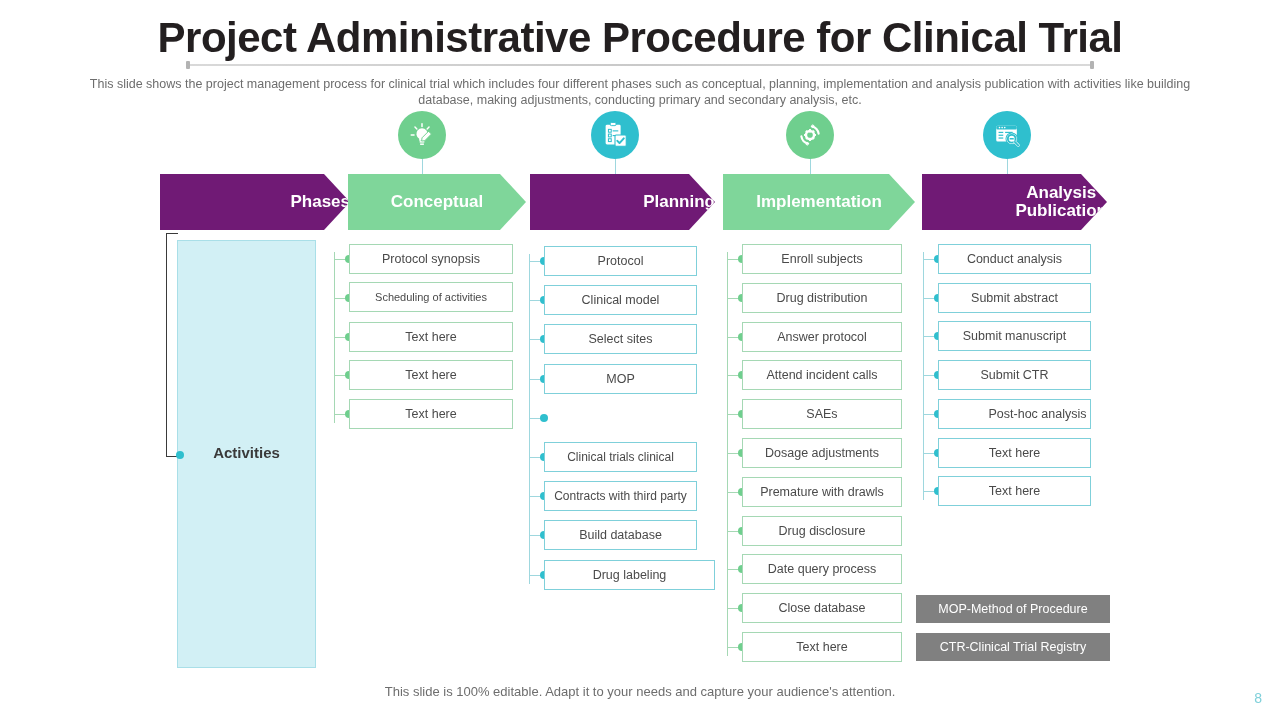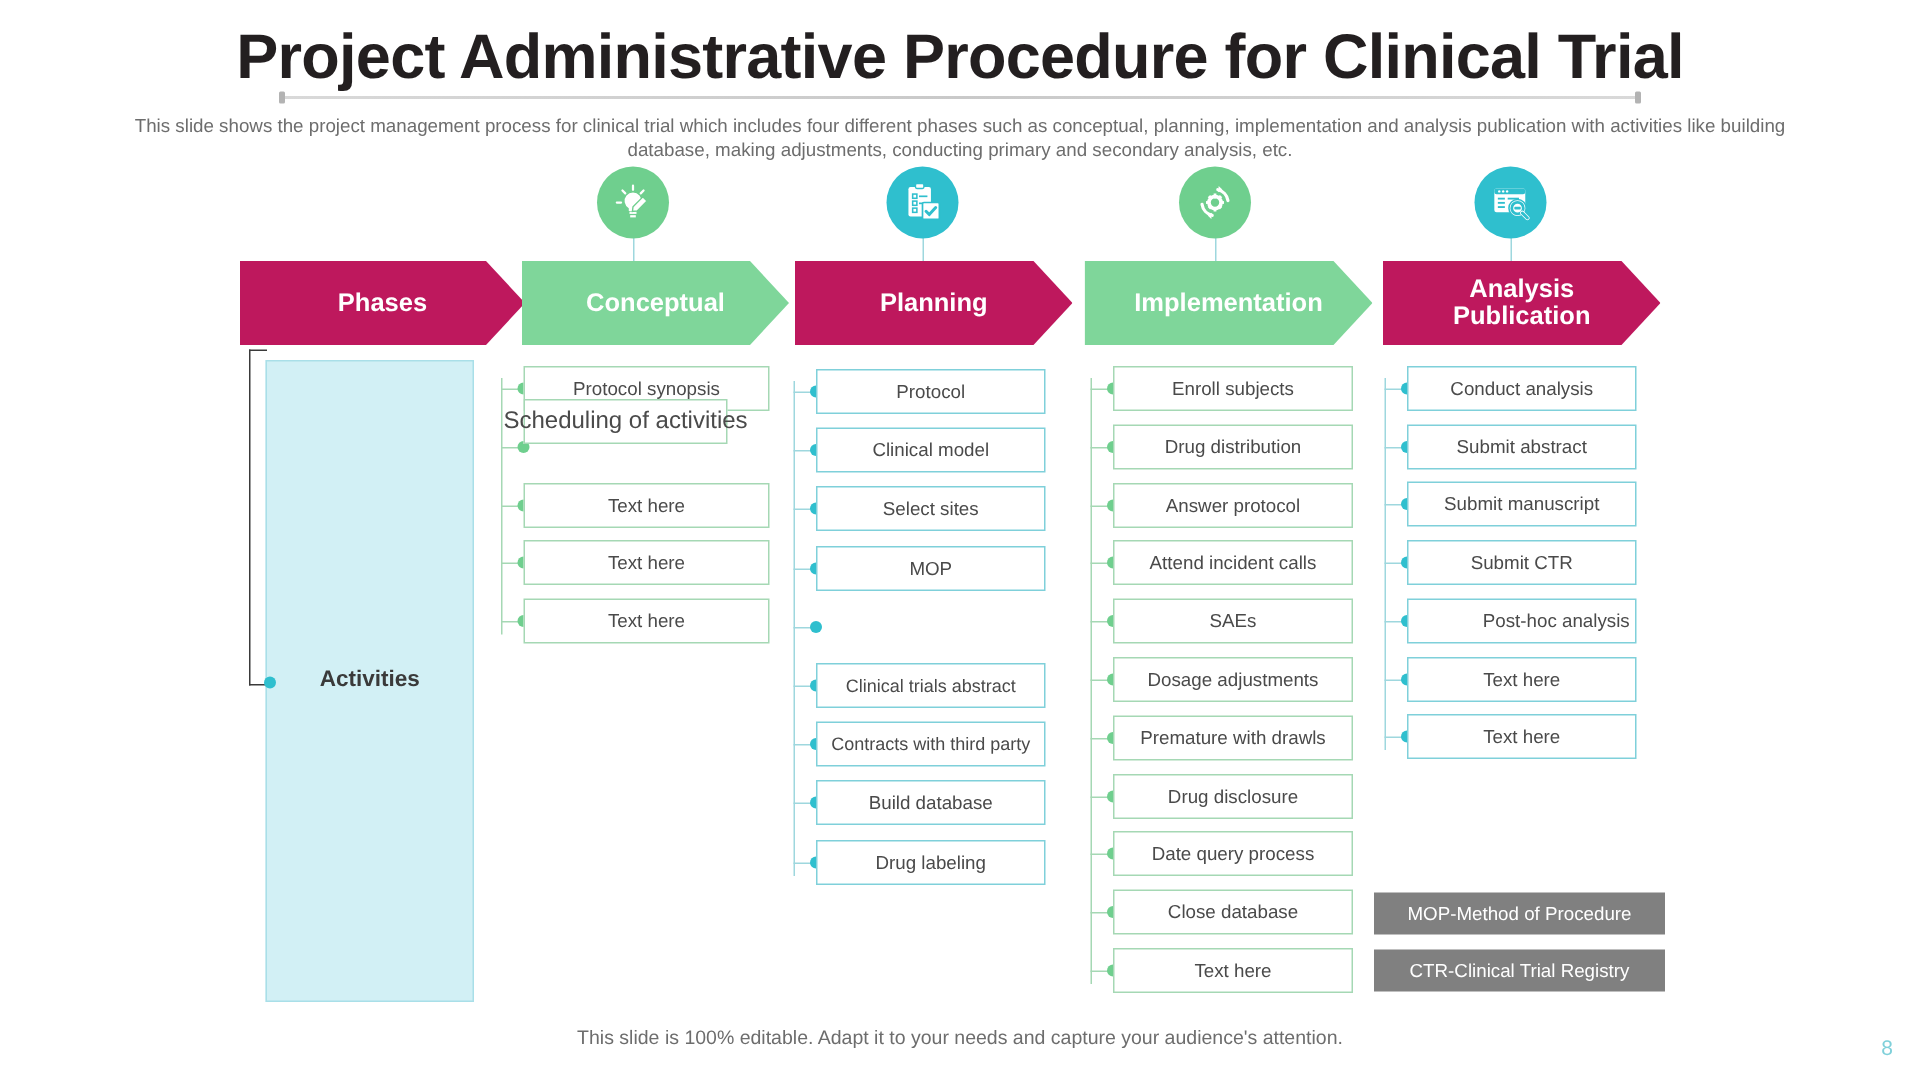--- a/index.html
+++ b/index.html
@@ -35,21 +35,21 @@
   }
 
   
   .arrow {
     position: absolute; height: 56px;
     display:flex; align-items:center; justify-content:center;
     color:#fff; font-weight:bold; font-size:17px; text-align:center;
     line-height: 18px;
     clip-path: polygon(0 0, calc(100% - 26px) 0, 100% 50%, calc(100% - 26px) 100%, 0 100%);
   }
-  .arrow.teal  { background:#be185d; }
+  .arrow.teal  { background:#701a75;justify-content:flex-end; }
   .arrow.green { background:#7fd69a; }
 
   
   .icon-circle {
     position:absolute; width:48px; height:48px; border-radius:50%;
     display:flex; align-items:center; justify-content:center;
   }
   .icon-circle.teal  { background:#2fbfce; }
   .icon-circle.green { background:#6fcf8e; }
   .icon-stem {
@@ -228,21 +228,21 @@
   <div class="activities-label">Activities</div>
 
   <div id="columns-host">
       <div class="col green" style="left: 334px; top: 244px; width: 179px; height: 194px;">
         <div class="spine" style="height: 171.2px;"></div>
         <div class="tick" style="top: 15px;"></div>
         <div class="dot" style="left: 11px; top: 11px;"></div>
         <div class="item" style="top: 0px; width: 164px;">Protocol synopsis</div>
         <div class="tick" style="top: 53.8px;"></div>
         <div class="dot" style="left: 11px; top: 49.8px;"></div>
-        <div class="item" style="top: 22px; width: 136px; font-size: 16px;">Scheduling of activities</div>
+        <div class="item" style="top: 38px; width: 164px; font-size: 11px;">Scheduling of activities</div>
         <div class="tick" style="top: 92.6px;"></div>
         <div class="dot" style="left: 11px; top: 88.6px;"></div>
         <div class="item" style="top: 77.6px; width: 164px;">Text here</div>
         <div class="tick" style="top: 131.4px;"></div>
         <div class="dot" style="left: 11px; top: 127.4px;"></div>
         <div class="item" style="top: 116.4px; width: 164px;">Text here</div>
         <div class="tick" style="top: 170.2px;"></div>
         <div class="dot" style="left: 11px; top: 166.2px;"></div>
         <div class="item" style="top: 155.2px; width: 164px;">Text here</div>
       </div>
@@ -257,30 +257,30 @@
         <div class="tick" style="top: 93.4px;"></div>
         <div class="dot" style="left: 11px; top: 89.4px;"></div>
         <div class="item" style="top: 78.4px; width: 153px;">Select sites</div>
         <div class="tick" style="top: 132.6px;"></div>
         <div class="dot" style="left: 11px; top: 128.6px;"></div>
         <div class="item" style="top: 117.6px; width: 153px;">MOP</div>
         <div class="tick" style="top: 171.8px;"></div>
         <div class="dot" style="left: 11px; top: 167.8px;"></div>
         <div class="tick" style="top: 211px;"></div>
         <div class="dot" style="left: 11px; top: 207px;"></div>
-        <div class="item" style="top: 196px; width: 153px; font-size: 12px;">Clinical trials abstract</div>
+        <div class="item" style="top: 196px; width: 153px; font-size: 12px;">Clinical trials clinical</div>
         <div class="tick" style="top: 250.2px;"></div>
         <div class="dot" style="left: 11px; top: 246.2px;"></div>
         <div class="item" style="top: 235.2px; width: 153px; font-size: 12px;">Contracts with third party</div>
         <div class="tick" style="top: 289.4px;"></div>
         <div class="dot" style="left: 11px; top: 285.4px;"></div>
         <div class="item" style="top: 274.4px; width: 153px;">Build database</div>
         <div class="tick" style="top: 328.6px;"></div>
         <div class="dot" style="left: 11px; top: 324.6px;"></div>
-        <div class="item" style="top: 313.6px; width: 153px;">Drug labeling</div>
+        <div class="item" style="top: 313.6px; width: 171px;">Drug labeling</div>
       </div>
       <div class="col green" style="left: 727px; top: 244px; width: 175px; height: 426.8px;">
         <div class="spine" style="height: 404px;"></div>
         <div class="tick" style="top: 15px;"></div>
         <div class="dot" style="left: 11px; top: 11px;"></div>
         <div class="item" style="top: 0px; width: 160px;">Enroll subjects</div>
         <div class="tick" style="top: 53.8px;"></div>
         <div class="dot" style="left: 11px; top: 49.8px;"></div>
         <div class="item" style="top: 38.8px; width: 160px;">Drug distribution</div>
         <div class="tick" style="top: 92.6px;"></div>

